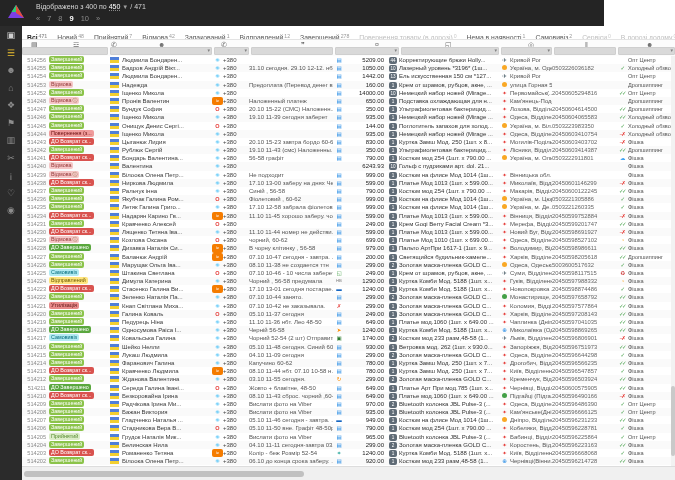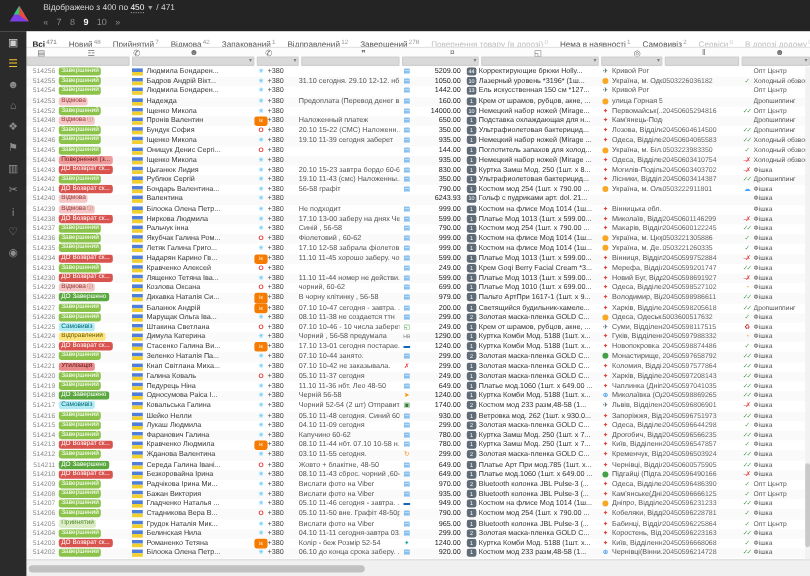--- a/index.html
+++ b/index.html
@@ -1,19 +1,19 @@
 <!DOCTYPE html>
 <html><head>
 <meta charset="utf-8">
 <style>
   * { margin:0; padding:0; box-sizing:border-box; }
   html,body { width:675px; height:480px; overflow:hidden; background:#fff;
     font-family:"Liberation Sans", sans-serif; }
   
-  #topbar { position:absolute; left:0; top:0; width:675px; height:26px; background:#242424; z-index:5; }
+  #topbar { position:absolute; left:0; top:0; width:604px; height:26px; background:#242424; z-index:5; }
   #logo { position:absolute; left:7px; top:4px; }
   #shown { position:absolute; left:36px; top:3px; font-size:7px; color:#d6d6d6; }
   #shown b { color:#fff; font-weight:normal; border-bottom:1px dotted #888; }
   #shown .caret { color:#9e9e9e; font-size:6px; }
   #pager { position:absolute; left:36px; top:14px; font-size:7.5px; color:#8a8a8a; }
   #pager span { display:inline-block; margin-right:7px; cursor:pointer; }
   #pager .cur { color:#fff; font-weight:bold; }
   
   #sidebar { position:absolute; left:0; top:26px; width:22px; height:454px; background:#2b2b2b; z-index:4; }
   .sb-ic { position:absolute; left:0; width:22px; text-align:center; font-size:9px; color:#8d8d8d; cursor:pointer; }

